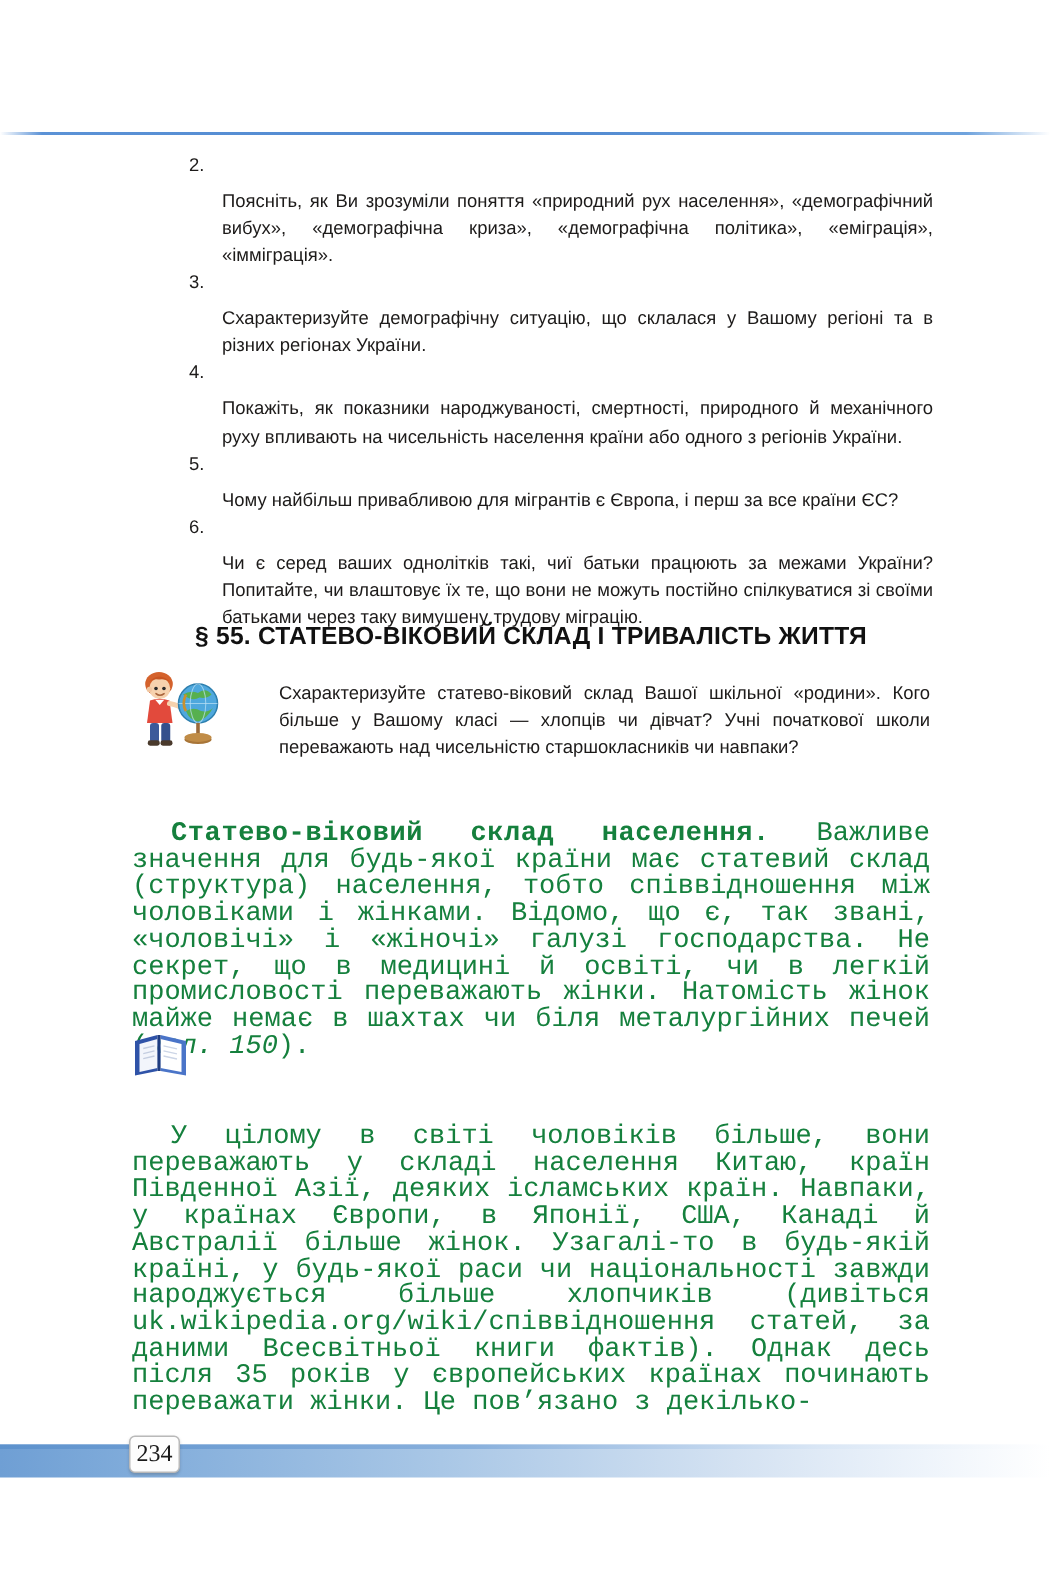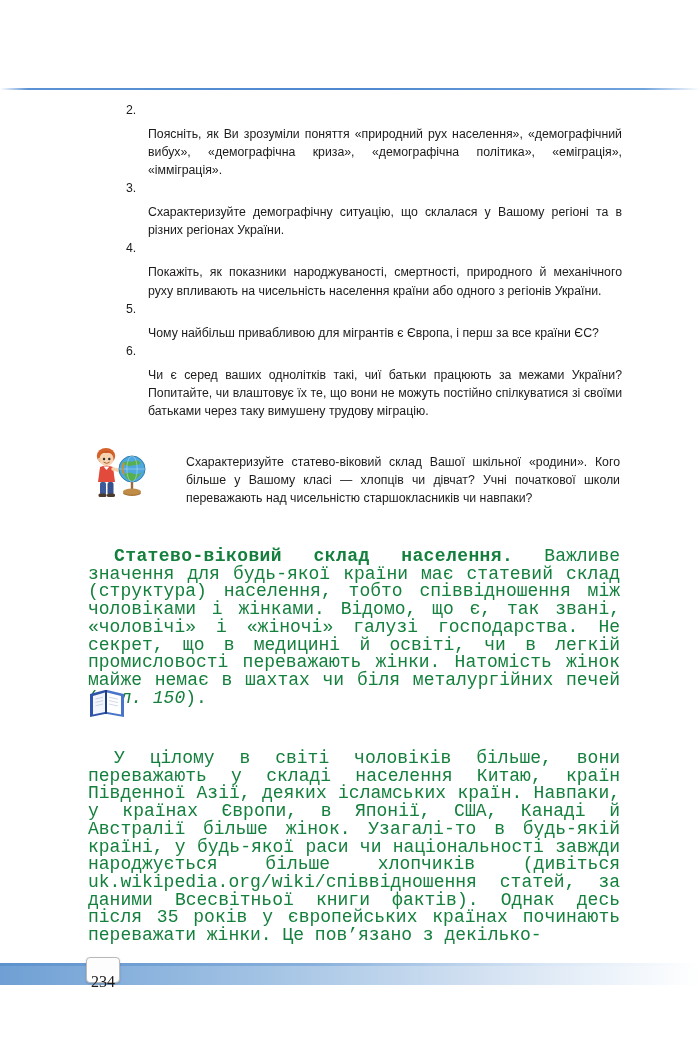--- a/index.html
+++ b/index.html
@@ -184,21 +184,21 @@
     width: 700px;
     height: 3px;
     background: linear-gradient(to right, #5d92cd 0%, #89b0dc 45%, #d9e6f5 78%, #ffffff 100%);
   }
   .page-num {
     position: absolute;
     left: 86px;
     top: 957px;
     min-width: 34px;
     height: 25px;
-    padding: 12px 4px;
+    padding: 0 4px;
     box-sizing: border-box;
     background: #fdfdfd;
     border: 1px solid #b9b9b9;
     border-radius: 4px;
     box-shadow: 0 1px 2px rgba(60,60,60,0.25);
     font-family: "Liberation Serif", "DejaVu Serif", serif;
     font-size: 16px;
     line-height: 24px;
     text-align: center;
     color: #1a1a1a;
@@ -227,20 +227,21 @@
     <li class="qrow">
       <span class="qnum">5.</span>
       <span class="qtext">Чому найбільш привабливою для мігрантів є Європа, і перш за все країни ЄС?</span>
     </li>
     <li class="qrow">
       <span class="qnum">6.</span>
       <span class="qtext">Чи є серед ваших однолітків такі, чиї батьки працюють за межами України? Попитайте, чи влаштовує їх те, що вони не можуть постійно спілкуватися зі своїми батьками через таку вимушену трудову міграцію.</span>
     </li>
   </ol>
 
+  <h1 class="sec-head">§ 55. СТАТЕВО-ВІКОВИЙ СКЛАД І ТРИВАЛІСТЬ ЖИТТЯ</h1>
 
   <div class="intro-block">
     <span class="intro-icon">
       <svg width="62" height="62" viewBox="0 0 62 62" xmlns="http://www.w3.org/2000/svg">
 
         <ellipse cx="18" cy="15" rx="9.2" ry="8" fill="#d4622c"></ellipse>
 
         <ellipse cx="18.5" cy="18" rx="7" ry="7" fill="#f6d2ae"></ellipse>
 
         <path d="M11 14 Q18 6 26 14 Q22 11 18 12 Q14 11 11 14 Z" fill="#c85522"></path>

